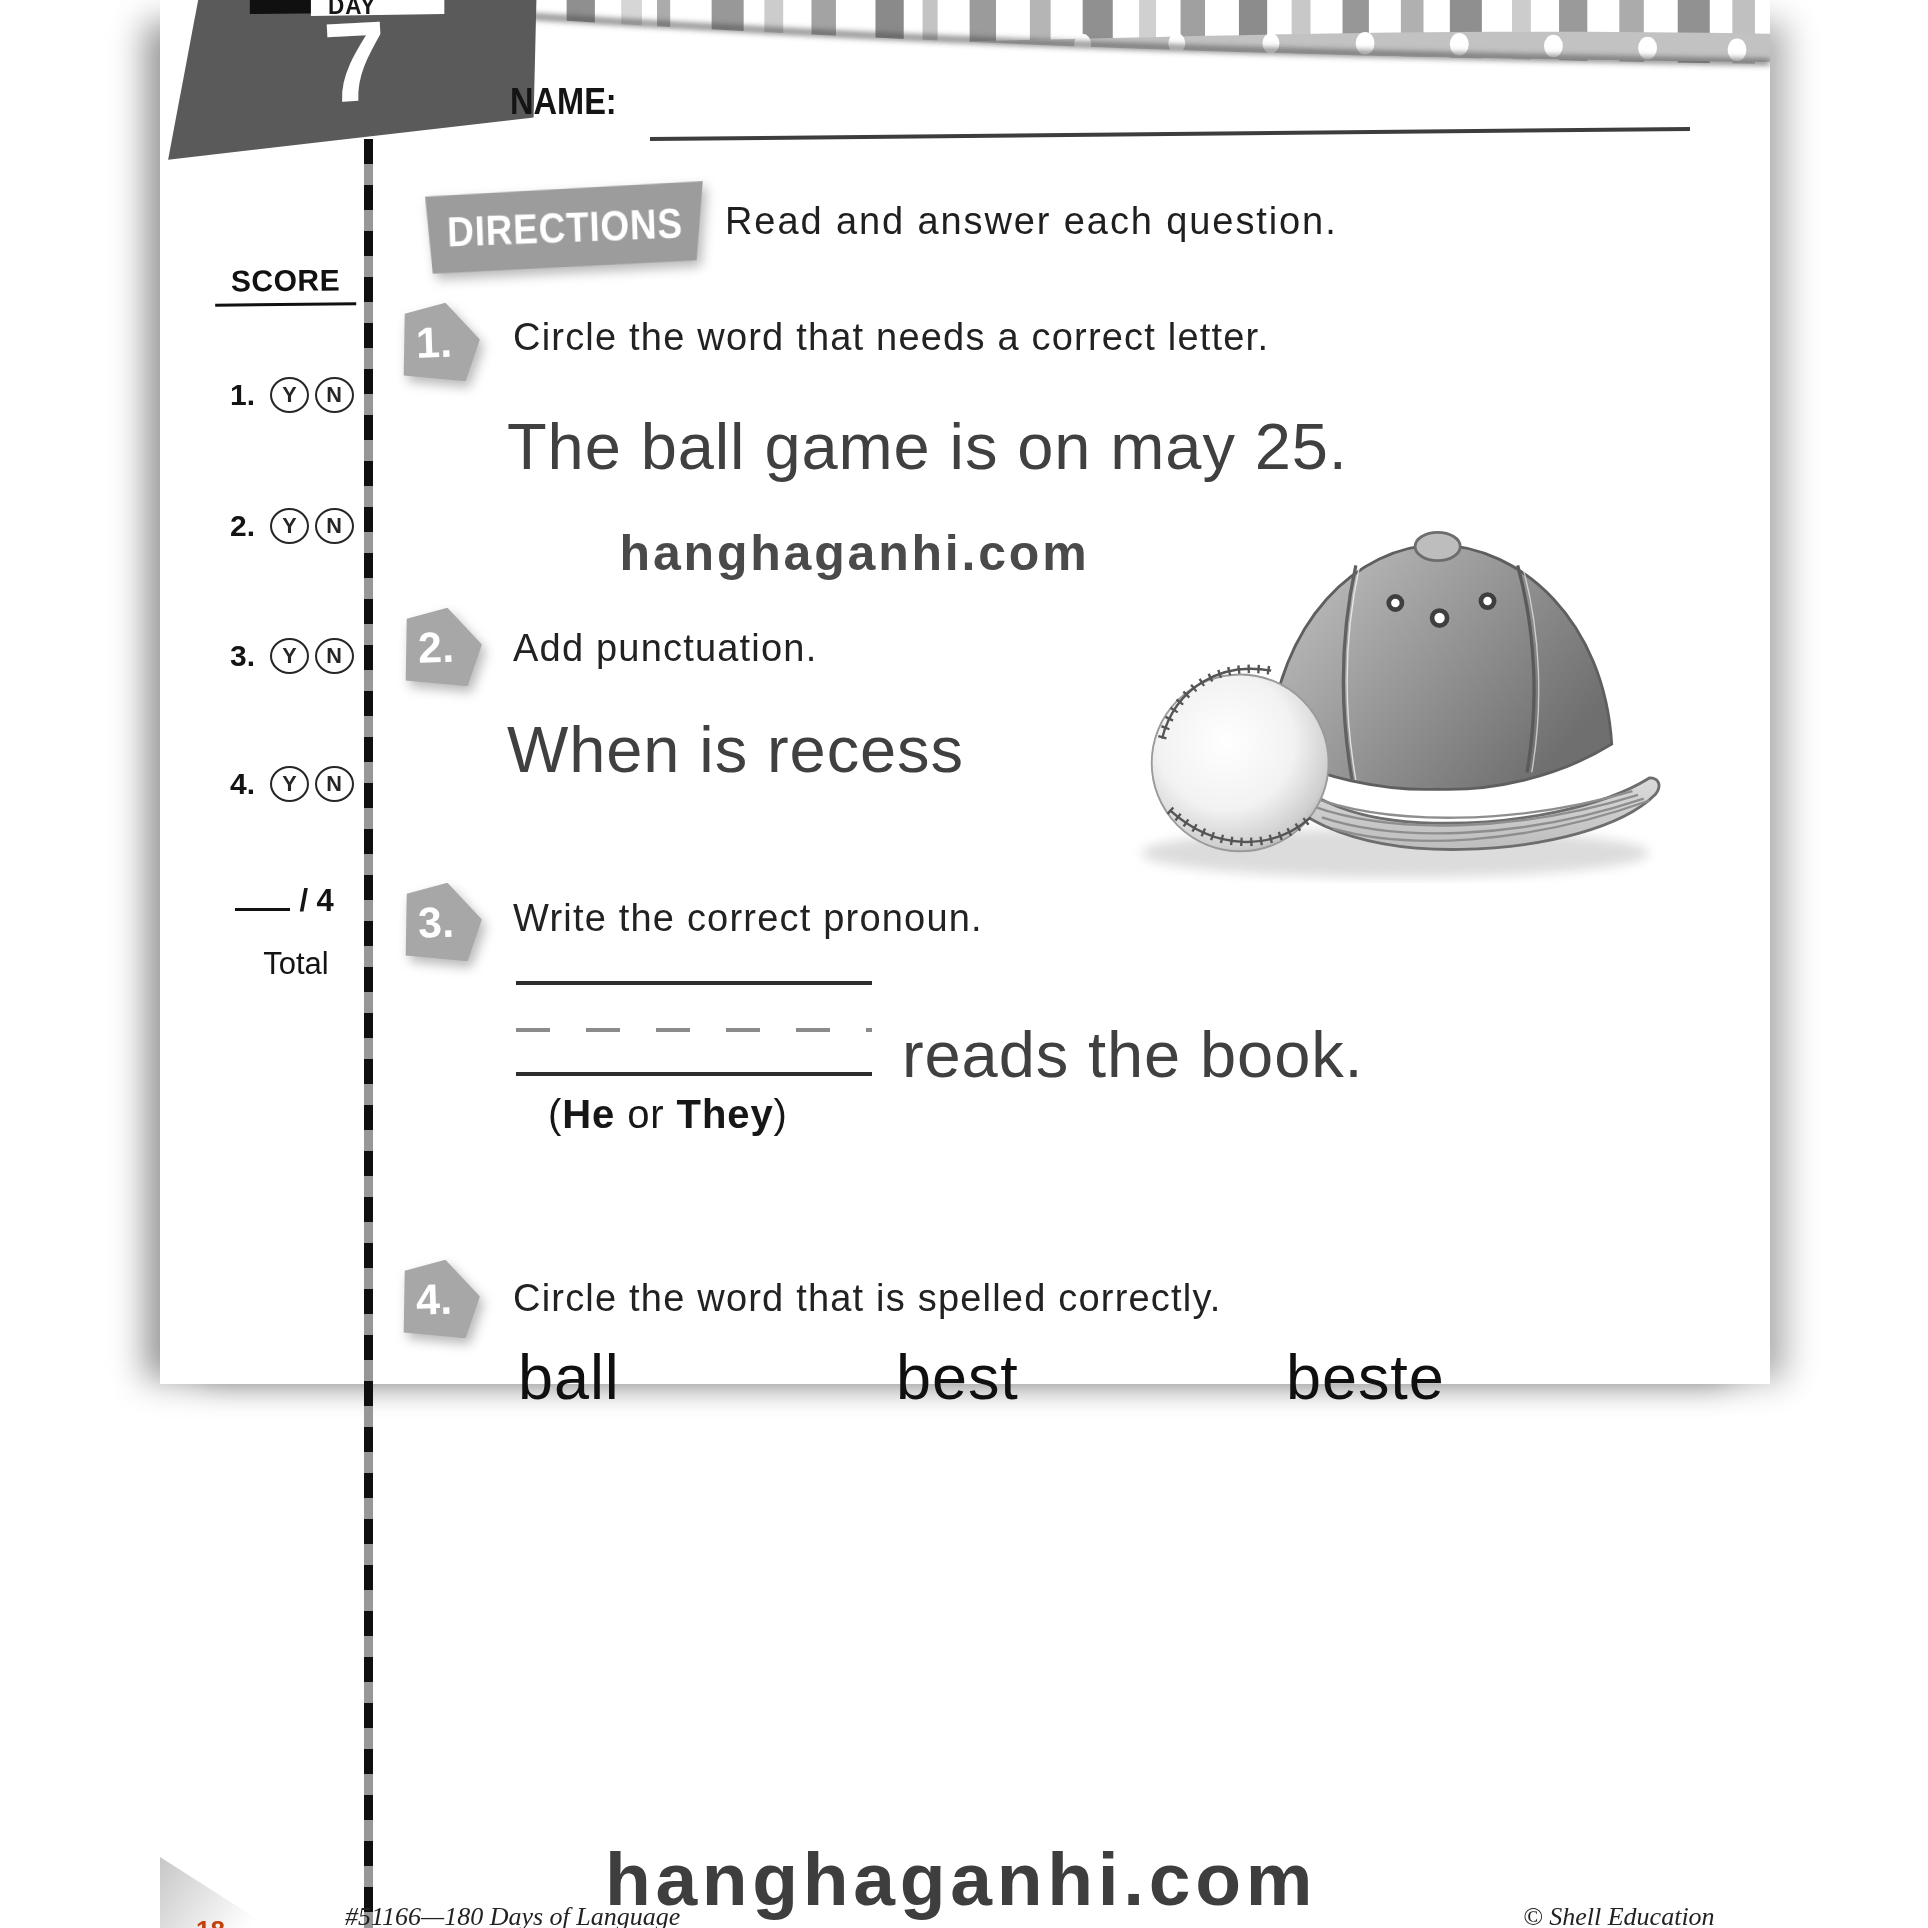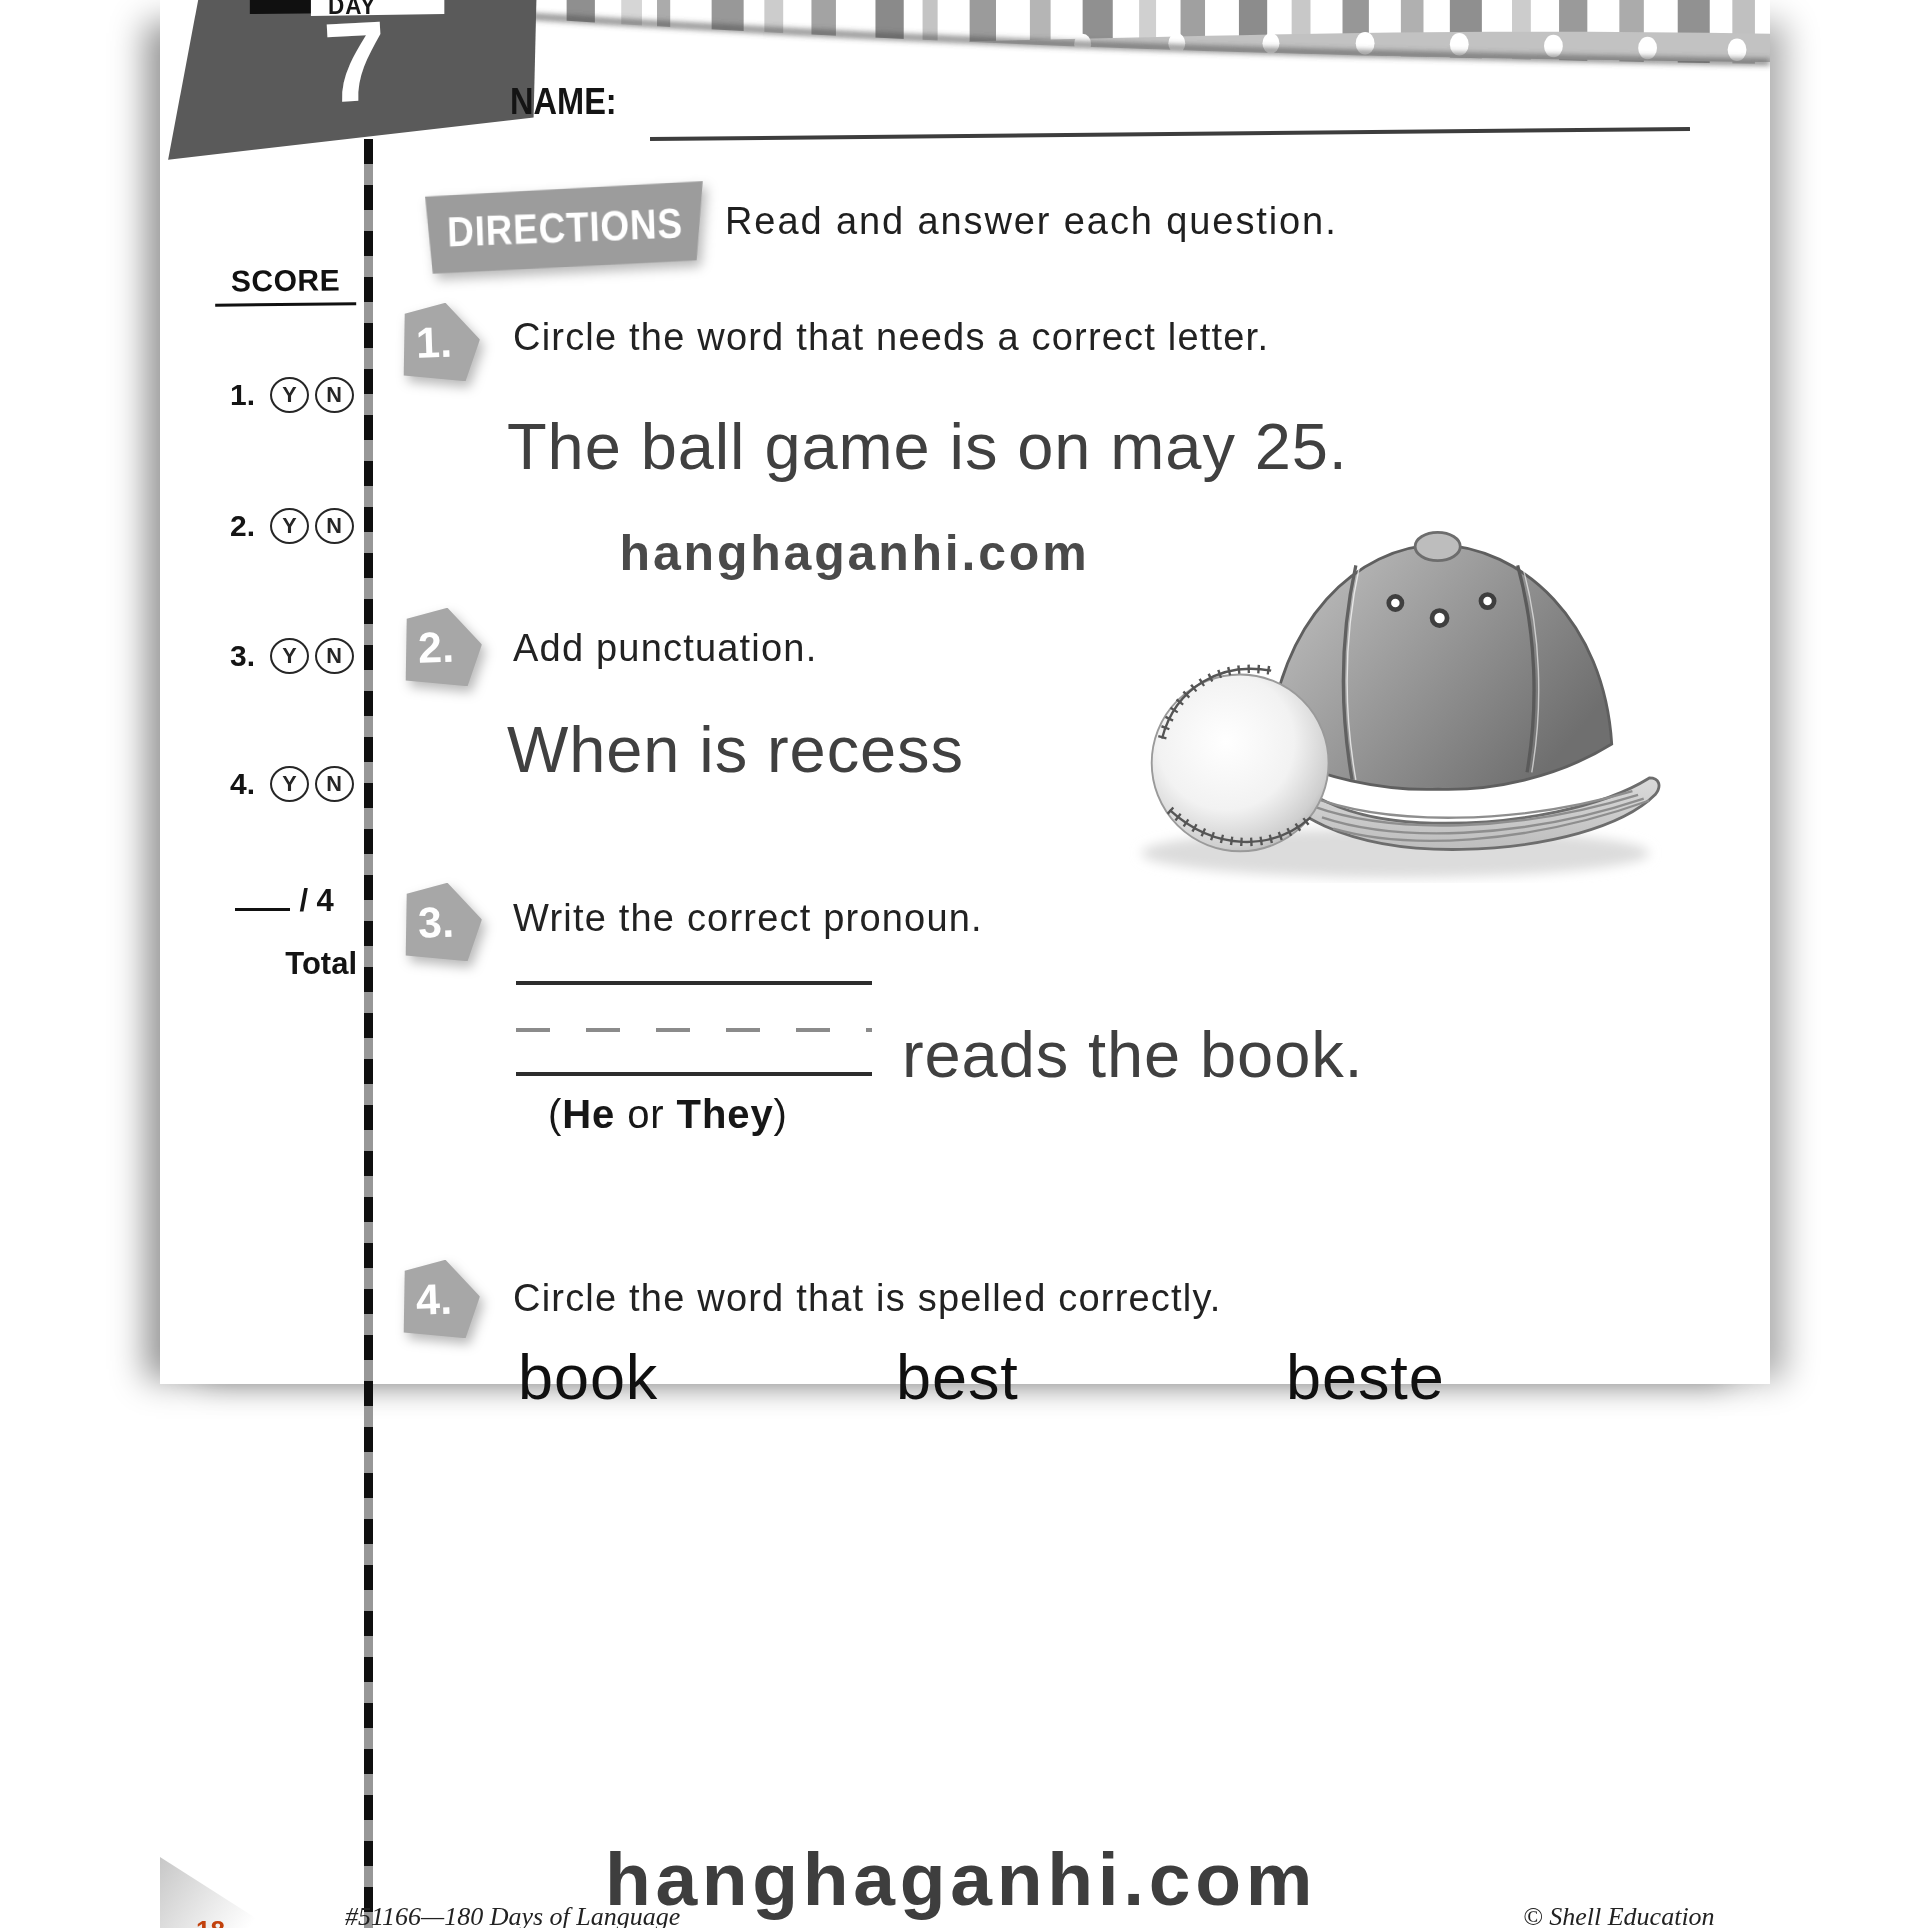--- a/index.html
+++ b/index.html
@@ -33,22 +33,22 @@
   .score-title{position:absolute;left:55px;top:264px;width:141px;text-align:center;
                font-size:30px;font-weight:bold;letter-spacing:0.5px;color:#111;
                border-bottom:3.8px solid #111;padding-bottom:4.7px;transform:rotate(-.6deg);}
   .score-row{position:absolute;left:70px;display:flex;align-items:center;}
   .score-num{font-size:30px;font-weight:bold;color:#141414;margin-right:9.4px;}
   .yn{display:inline-flex;align-items:center;justify-content:center;width:35px;height:32px;
       border:2.8px solid #262626;border-radius:50%;font-size:21.7px;font-weight:bold;color:#262626;
       margin-left:5.6px;background:#fff;}
   .score-total{position:absolute;left:75px;top:883px;font-size:31px;font-weight:bold;color:#141414;}
   .blank-seg{display:inline-block;width:55px;border-bottom:3.8px solid #111;height:22.6px;margin-right:9.4px;}
-  .total-label{position:absolute;left:75px;top:946px;width:122px;text-align:right;
-               font-size:31px;font-weight:bold;color:#141414;}
+  .total-label{position:absolute;left:75px;top:946px;width:122px;text-align:center;
+               font-size:31px;font-weight:normal;color:#141414;}
 
   
   .badge-wrap{position:absolute;filter:drop-shadow(4.7px 6.6px 5.6px rgba(0,0,0,.28));}
   .dir-badge{left:266px;top:185px;width:278px;height:85px;transform:rotate(-1.6deg);}
   .dir-badge .badge-inner{width:100%;height:100%;background:#9c9c9c;
       clip-path:polygon(0 9%,100% 0,97% 93%,2% 100%);
       display:flex;align-items:center;justify-content:center;}
   .dir-badge .badge-text{font-size:42px;font-weight:bold;color:#fff;letter-spacing:0.9px;
       transform:scaleX(.88) rotate(-.5deg);}
   .dir-text{position:absolute;left:565px;top:200px;font-size:38px;letter-spacing:1.9px;color:#1f1f1f;}
@@ -276,21 +276,21 @@
   <div class="wline solid" style="left:356px;top:1072px;"></div>
   <div class="big" style="left:742px;top:1017px;">reads the book.</div>
   <div class="hint"><span>(</span><b>He</b><span> or </span><b>They</b><span>)</span></div>
 
   <div class="badge-wrap q-badge" style="left:241px;top:1260px;">
     <div class="badge-inner">
         <span class="q-num">4.</span>
       </div>
   </div>
   <div class="prompt" style="left:353px;top:1277px;">Circle the word that is spelled correctly.</div>
-  <div class="option" style="left:358px;">book</div>
+  <div class="option" style="left:358px;">ball</div>
   <div class="option" style="left:736px;">best</div>
   <div class="option" style="left:1126px;">beste</div>
 
   <div class="corner-shade"></div>
   <div class="wm-bottom">hanghaganhi.com</div>
   <div class="foot-num">18</div>
   <div class="foot-ref">#51166—180 Days of Language</div>
   <div class="foot-pub">© Shell Education</div>
 
 </div>

